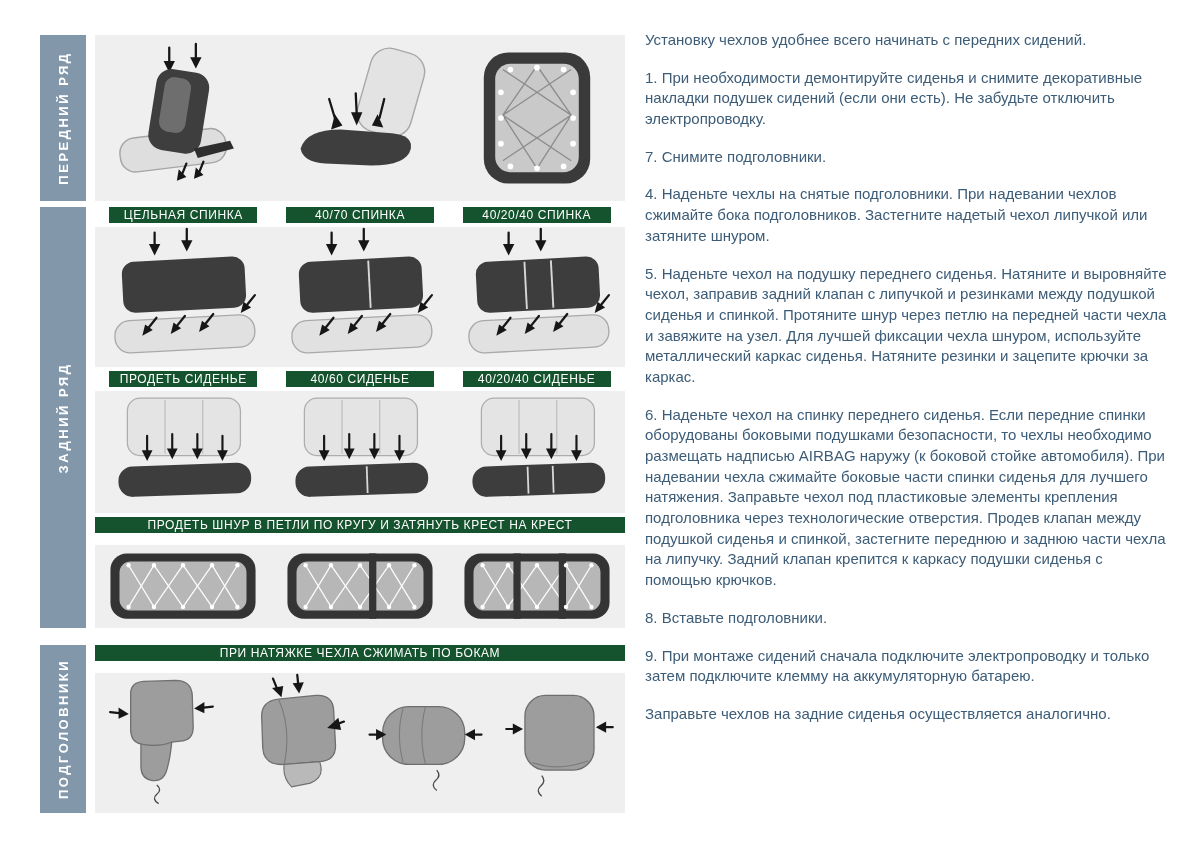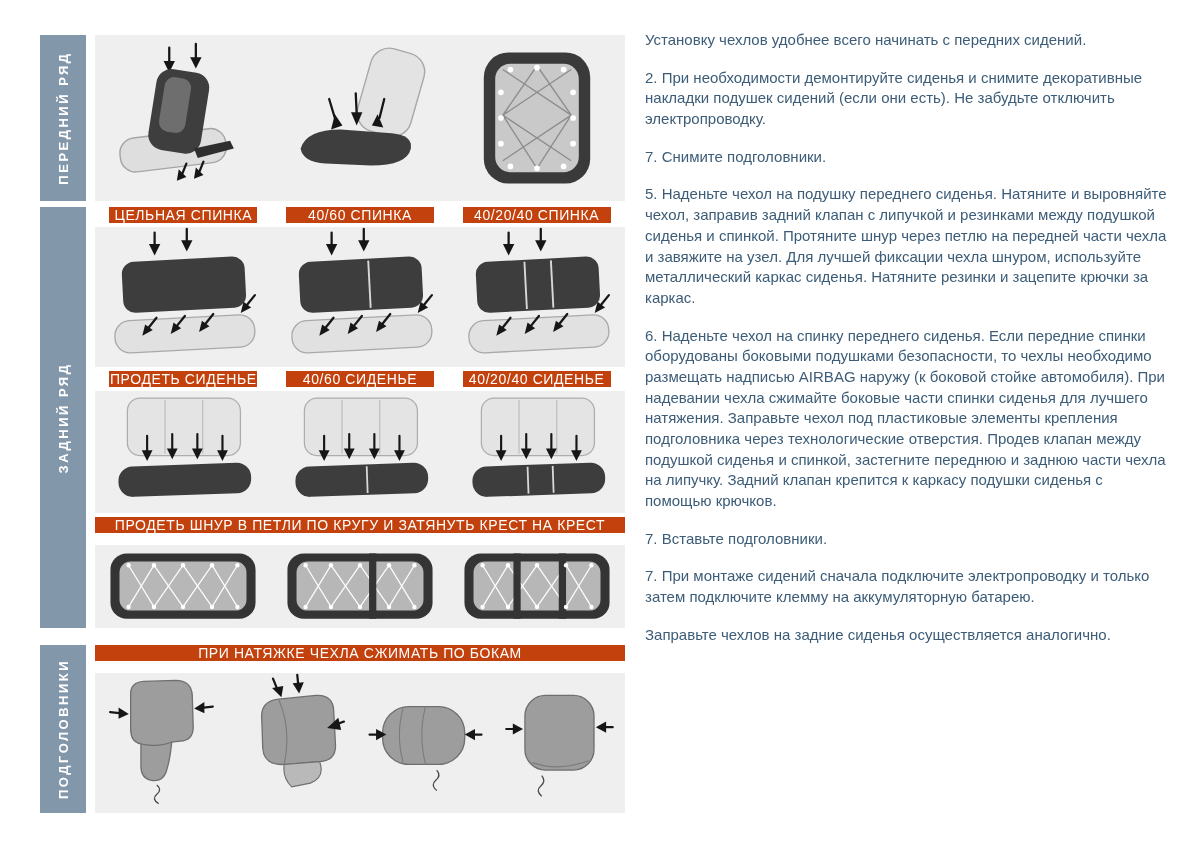--- a/index.html
+++ b/index.html
@@ -18,21 +18,21 @@
   .content{width:530px;display:flex;flex-direction:column;}
   .panel{background:#efefef;display:flex;}
   .p-front{height:166px;}
   .p-back1{height:144px;margin-bottom:4px;}
   .p-back2{height:126px;margin-bottom:4px;}
   .p-back3{height:83px;}
   .p-head{height:148px;}
 
   .banner-row{display:flex;height:16px;margin-bottom:4px;}
   .banner-row .bcell{flex:1;display:flex;justify-content:center;}
-  .banner{background:#c2410c;color:#fff;font-size:14px;letter-spacing:.6px;
+  .banner{background:#14532d;color:#fff;font-size:12px;letter-spacing:.6px;
     display:flex;align-items:center;justify-content:center;height:16px;}
   .banner-row .banner{width:148px;}
   .full-banner{margin-bottom:12px;}
 
   .trio{flex:1;display:flex;}
   .quad{flex:1;display:flex;}
   .cell{flex:1;display:flex;align-items:center;justify-content:center;}
 
   .text-col{position:absolute;left:645px;top:30px;width:522px;color:#3c5c77;font-size:15px;line-height:1.38;}
   .text-col p{margin-bottom:17px;}
@@ -113,21 +113,21 @@
     <div class="vlabel">
       <span>ЗАДНИЙ РЯД</span>
     </div>
     <div class="content">
 
       <div class="banner-row">
         <div class="bcell">
           <div class="banner">ЦЕЛЬНАЯ СПИНКА</div>
         </div>
         <div class="bcell">
-          <div class="banner">40/60 СПИНКА</div>
+          <div class="banner">40/70 СПИНКА</div>
         </div>
         <div class="bcell">
           <div class="banner">40/20/40 СПИНКА</div>
         </div>
       </div>
 
       <div class="panel p-back1 trio">
         <div class="cell">
           <svg width="168" height="140" viewBox="0 0 176 148">
             <line class="ln" x1="58" y1="6" x2="58" y2="20"></line>
@@ -376,22 +376,23 @@
               <polygon class="hd" points="113,52 102,58 113,64"></polygon>
             <path class="sq" d="M44,110 q5,6 -1,11 q-6,5 1,11"></path>
           </svg>
         </div>
       </div>
     </div>
   </div>
 
   <div class="text-col">
     <p>Установку чехлов удобнее всего начинать с передних сидений.</p>
-    <p>2. При необходимости демонтируйте сиденья и снимите декоративные накладки подушек сидений (если они есть). Не забудьте отключить электропроводку.</p>
+    <p>1. При необходимости демонтируйте сиденья и снимите декоративные накладки подушек сидений (если они есть). Не забудьте отключить электропроводку.</p>
     <p>7. Снимите подголовники.</p>
+    <p>4. Наденьте чехлы на снятые подголовники. При надевании чехлов сжимайте бока подголовников. Застегните надетый чехол липучкой или затяните шнуром.</p>
     <p>5. Наденьте чехол на подушку переднего сиденья. Натяните и выровняйте чехол, заправив задний клапан с липучкой и резинками между подушкой сиденья и спинкой. Протяните шнур через петлю на передней части чехла и завяжите на узел. Для лучшей фиксации чехла шнуром, используйте металлический каркас сиденья. Натяните резинки и зацепите крючки за каркас.</p>
     <p>6. Наденьте чехол на спинку переднего сиденья. Если передние спинки оборудованы боковыми подушками безопасности, то чехлы необходимо размещать надписью AIRBAG наружу (к боковой стойке автомобиля). При надевании чехла сжимайте боковые части спинки сиденья для лучшего натяжения. Заправьте чехол под пластиковые элементы крепления подголовника через технологические отверстия. Продев клапан между подушкой сиденья и спинкой, застегните переднюю и заднюю части чехла на липучку. Задний клапан крепится к каркасу подушки сиденья с помощью крючков.</p>
-    <p>7. Вставьте подголовники.</p>
-    <p>7. При монтаже сидений сначала подключите электропроводку и только затем подключите клемму на аккумуляторную батарею.</p>
+    <p>8. Вставьте подголовники.</p>
+    <p>9. При монтаже сидений сначала подключите электропроводку и только затем подключите клемму на аккумуляторную батарею.</p>
     <p>Заправьте чехлов на задние сиденья осуществляется аналогично.</p>
   </div>
 
 </div>
 
 </body></html>

